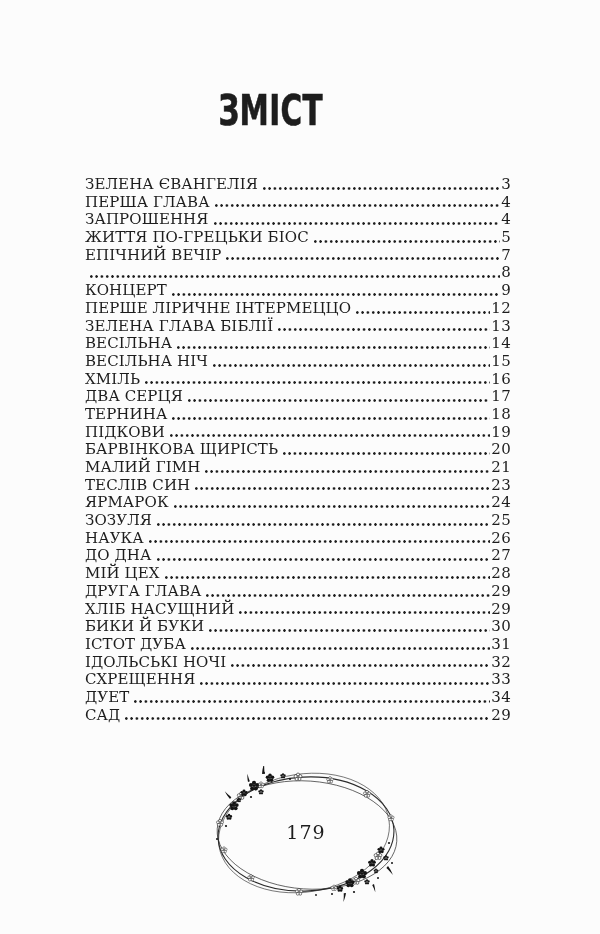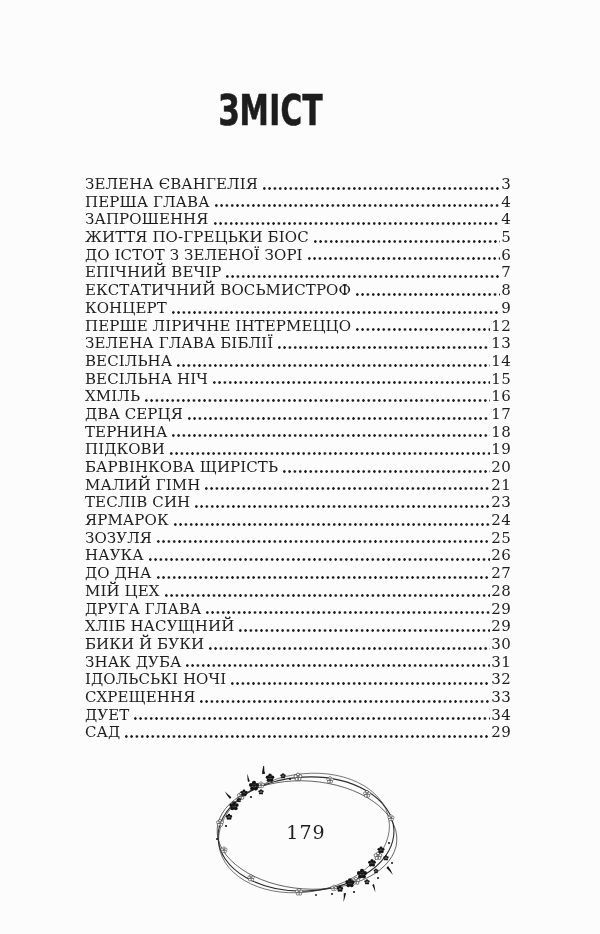--- a/index.html
+++ b/index.html
@@ -97,34 +97,28 @@
     <span class="toc-dots"></span>
     <span class="toc-page">4</span>
   </div>
 
   <div class="toc-row">
     <span class="toc-title">ЖИТТЯ ПО-ГРЕЦЬКИ БІОС</span>
     <span class="toc-dots"></span>
     <span class="toc-page">5</span>
   </div>
 
-  <div class="toc-row">
-    <span class="toc-title">ДО ІСТОТ З ЗЕЛЕНОЇ ЗОРІ</span>
-    <span class="toc-dots"></span>
-    <span class="toc-page">6</span>
-  </div>
 
   <div class="toc-row">
     <span class="toc-title">ЕПІЧНИЙ ВЕЧІР</span>
     <span class="toc-dots"></span>
     <span class="toc-page">7</span>
   </div>
 
   <div class="toc-row">
-    <span class="toc-title">ЕКСТАТИЧНИЙ ВОСЬМИСТРОФ</span>
     <span class="toc-dots"></span>
     <span class="toc-page">8</span>
   </div>
 
   <div class="toc-row">
     <span class="toc-title">КОНЦЕРТ</span>
     <span class="toc-dots"></span>
     <span class="toc-page">9</span>
   </div>
 
@@ -237,21 +231,21 @@
     <span class="toc-page">29</span>
   </div>
 
   <div class="toc-row">
     <span class="toc-title">БИКИ Й БУКИ</span>
     <span class="toc-dots"></span>
     <span class="toc-page">30</span>
   </div>
 
   <div class="toc-row">
-    <span class="toc-title">ЗНАК ДУБА</span>
+    <span class="toc-title">ІСТОТ ДУБА</span>
     <span class="toc-dots"></span>
     <span class="toc-page">31</span>
   </div>
 
   <div class="toc-row">
     <span class="toc-title">ІДОЛЬСЬКІ НОЧІ</span>
     <span class="toc-dots"></span>
     <span class="toc-page">32</span>
   </div>
 

